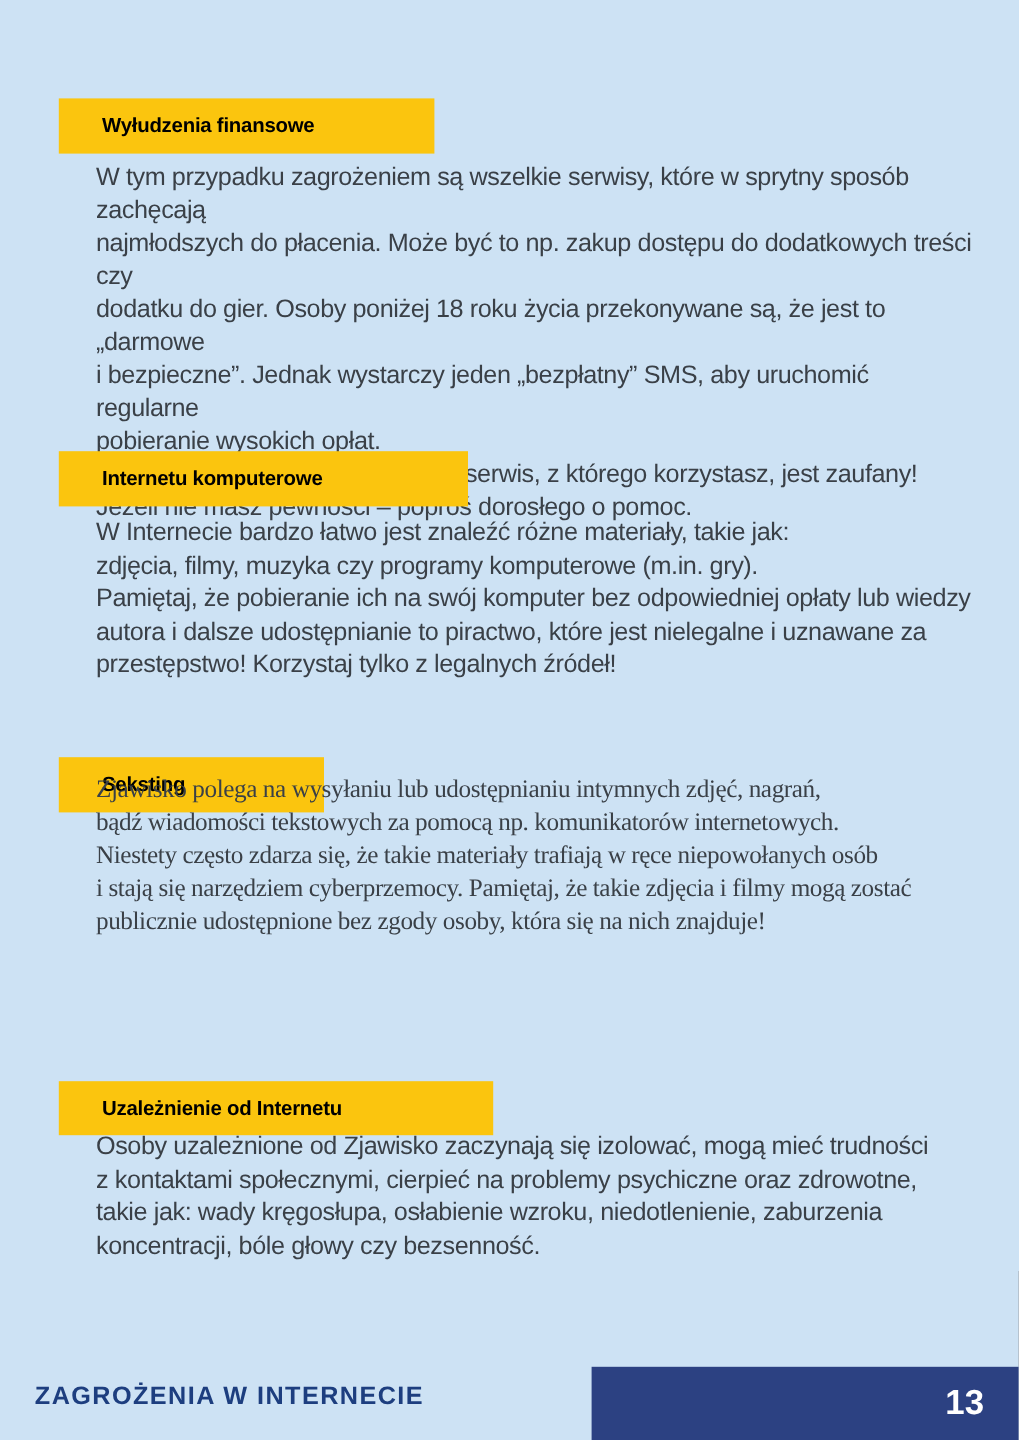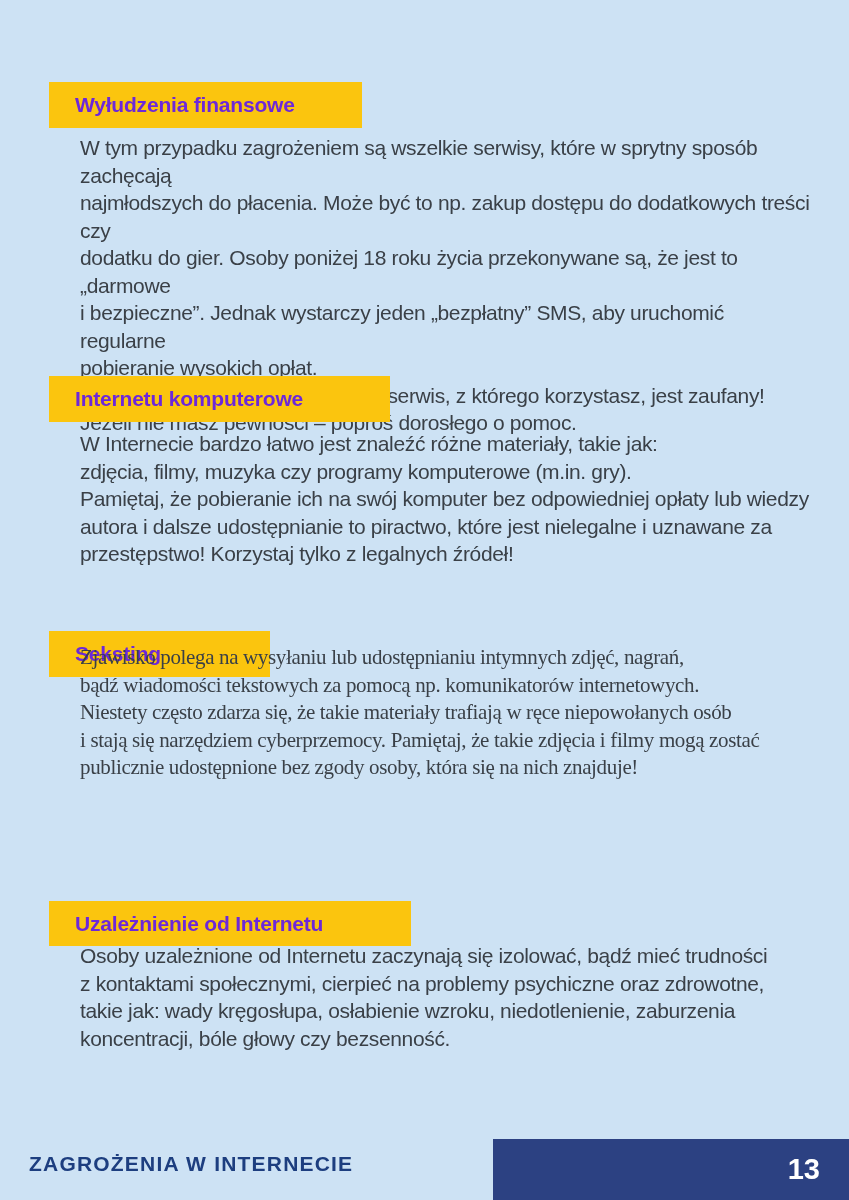--- a/index.html
+++ b/index.html
@@ -17,24 +17,24 @@
     font-family: "Liberation Sans", sans-serif;
   }
   .section-header {
     position: absolute;
     left: 49px;
     background: #fbc50e;
     display: flex;
     align-items: center;
   }
   .section-header .title {
-    padding-left: 26px;
-    font-size: 21px;
+    padding-left: 36px;
+    font-size: 17px;
     font-weight: bold;
-    color: #6d28d9;
+    color: #000000;
     letter-spacing: -0.2px;
     white-space: nowrap;
   }
   .section-body {
     position: absolute;
     left: 80px;
     width: 730px;
     font-size: 21px;
     line-height: 27.5px;
     letter-spacing: -0.35px;
@@ -99,21 +99,21 @@
   </div>
   <div class="section-body" style="top:644px;font-family:Liberation Serif, serif;">Zjawisko polega na wysyłaniu lub udostępnianiu intymnych zdjęć, nagrań,
 bądź wiadomości tekstowych za pomocą np. komunikatorów internetowych.
 Niestety często zdarza się, że takie materiały trafiają w ręce niepowołanych osób
 i stają się narzędziem cyberprzemocy. Pamiętaj, że takie zdjęcia i filmy mogą zostać
 publicznie udostępnione bez zgody osoby, która się na nich znajduje!</div>
 
   <div class="section-header" style="top:889px; width:362px; height:45px;margin-top:12px;">
     <span class="title">Uzależnienie od Internetu</span>
   </div>
-  <div class="section-body" style="top:942px;">Osoby uzależnione od Internetu zaczynają się izolować, bądź mieć trudności
+  <div class="section-body" style="top:942px;">Osoby uzależnione od Zjawisko zaczynają się izolować, mogą mieć trudności
 z kontaktami społecznymi, cierpieć na problemy psychiczne oraz zdrowotne,
 takie jak: wady kręgosłupa, osłabienie wzroku, niedotlenienie, zaburzenia
 koncentracji, bóle głowy czy bezsenność.</div>
 
   <div class="footer-title">ZAGROŻENIA W INTERNECIE</div>
   <div class="footer-bar">
     <span class="page-number">13</span>
   </div>
 
 </div>

